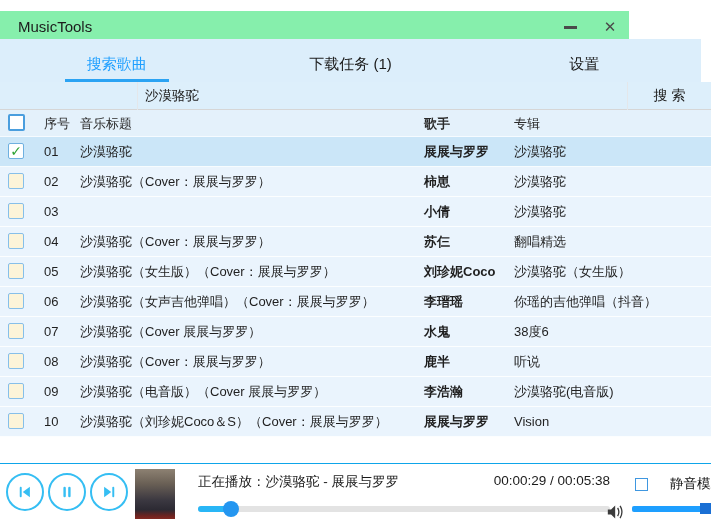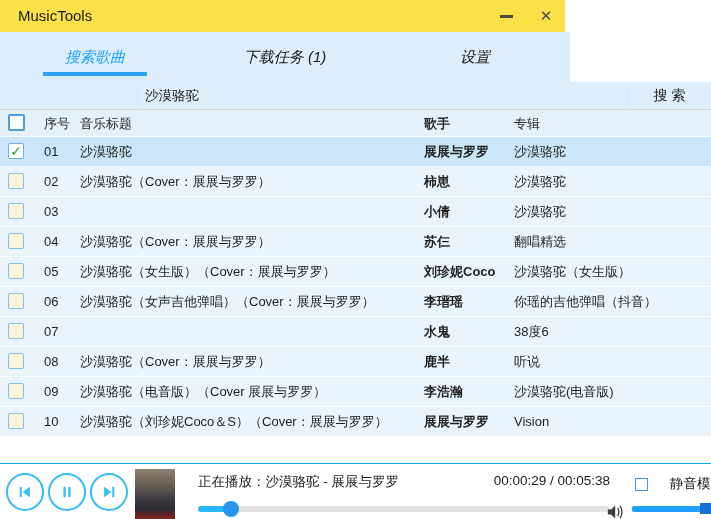--- a/index.html
+++ b/index.html
@@ -3,30 +3,30 @@
 <meta charset="utf-8">
 <style>
   * { margin:0; padding:0; box-sizing:border-box; }
   html,body { width:711px; height:519px; overflow:hidden; }
   body {
     font-family:"Liberation Sans","DejaVu Sans",sans-serif;
     background:#fff; color:#1e1e1e; position:relative;
   }
 
   
-  .titlebar { position:absolute; left:0; top:0; width:565px; height:32px; background:#fde047; }
+  .titlebar { position:absolute; left:0; top:11px; width:629px; height:32px; background:#86efac; }
   .title { position:absolute; left:18px; top:0; line-height:32px; font-size:15px; color:#1c1c1c; }
   .win-btn { position:absolute; top:0; width:34px; height:32px; cursor:default;
              display:flex; align-items:center; justify-content:center; }
   .btn-min { right:42px; }
   .btn-close { right:2px; font-size:15px; color:#4a4a4a; }
   .min-bar { width:13px; height:3px; background:#4a4a4a; }
 
   
-  .tabbar { position:absolute; left:0; top:32px; width:570px; height:50px; background:#dceefb; display:flex;font-style:italic; }
+  .tabbar { position:absolute; left:0; top:39px; width:701px; height:50px; background:#dceefb; display:flex; }
   .tab { flex:1; text-align:center; font-size:15px; color:#1a1a1a; position:relative;
          display:flex; align-items:center; justify-content:center; }
   .tab.active { color:#1e9fff; }
   .tab.active .underline { position:absolute; bottom:6px; left:50%; margin-left:-52px;
          width:104px; height:4px; background:#2ba3f3; }
 
   
   .searchrow { position:absolute; left:0; top:82px; width:711px; height:28px; background:#ddeffb;
                border-bottom:1px solid #d6d6d6; }
   .searchrow .vdiv { position:absolute; top:0; width:1px; height:28px; background:#e4e7ea; }
@@ -161,20 +161,21 @@
       <div class="row">
         <span class="cb"></span>
         <span class="cell c-index">06</span>
         <span class="cell c-title">沙漠骆驼（女声吉他弹唱）（Cover：展展与罗罗）</span>
         <span class="cell c-artist">李瑨瑶</span>
         <span class="cell c-album">你瑶的吉他弹唱（抖音）</span>
       </div>
       <div class="row">
         <span class="cb"></span>
         <span class="cell c-index">07</span>
+        <span class="cell c-title">沙漠骆驼（Cover 展展与罗罗）</span>
         <span class="cell c-artist">水鬼</span>
         <span class="cell c-album">38度6</span>
       </div>
       <div class="row">
         <span class="cb"></span>
         <span class="cell c-index">08</span>
         <span class="cell c-title">沙漠骆驼（Cover：展展与罗罗）</span>
         <span class="cell c-artist">鹿半</span>
         <span class="cell c-album">听说</span>
       </div>

